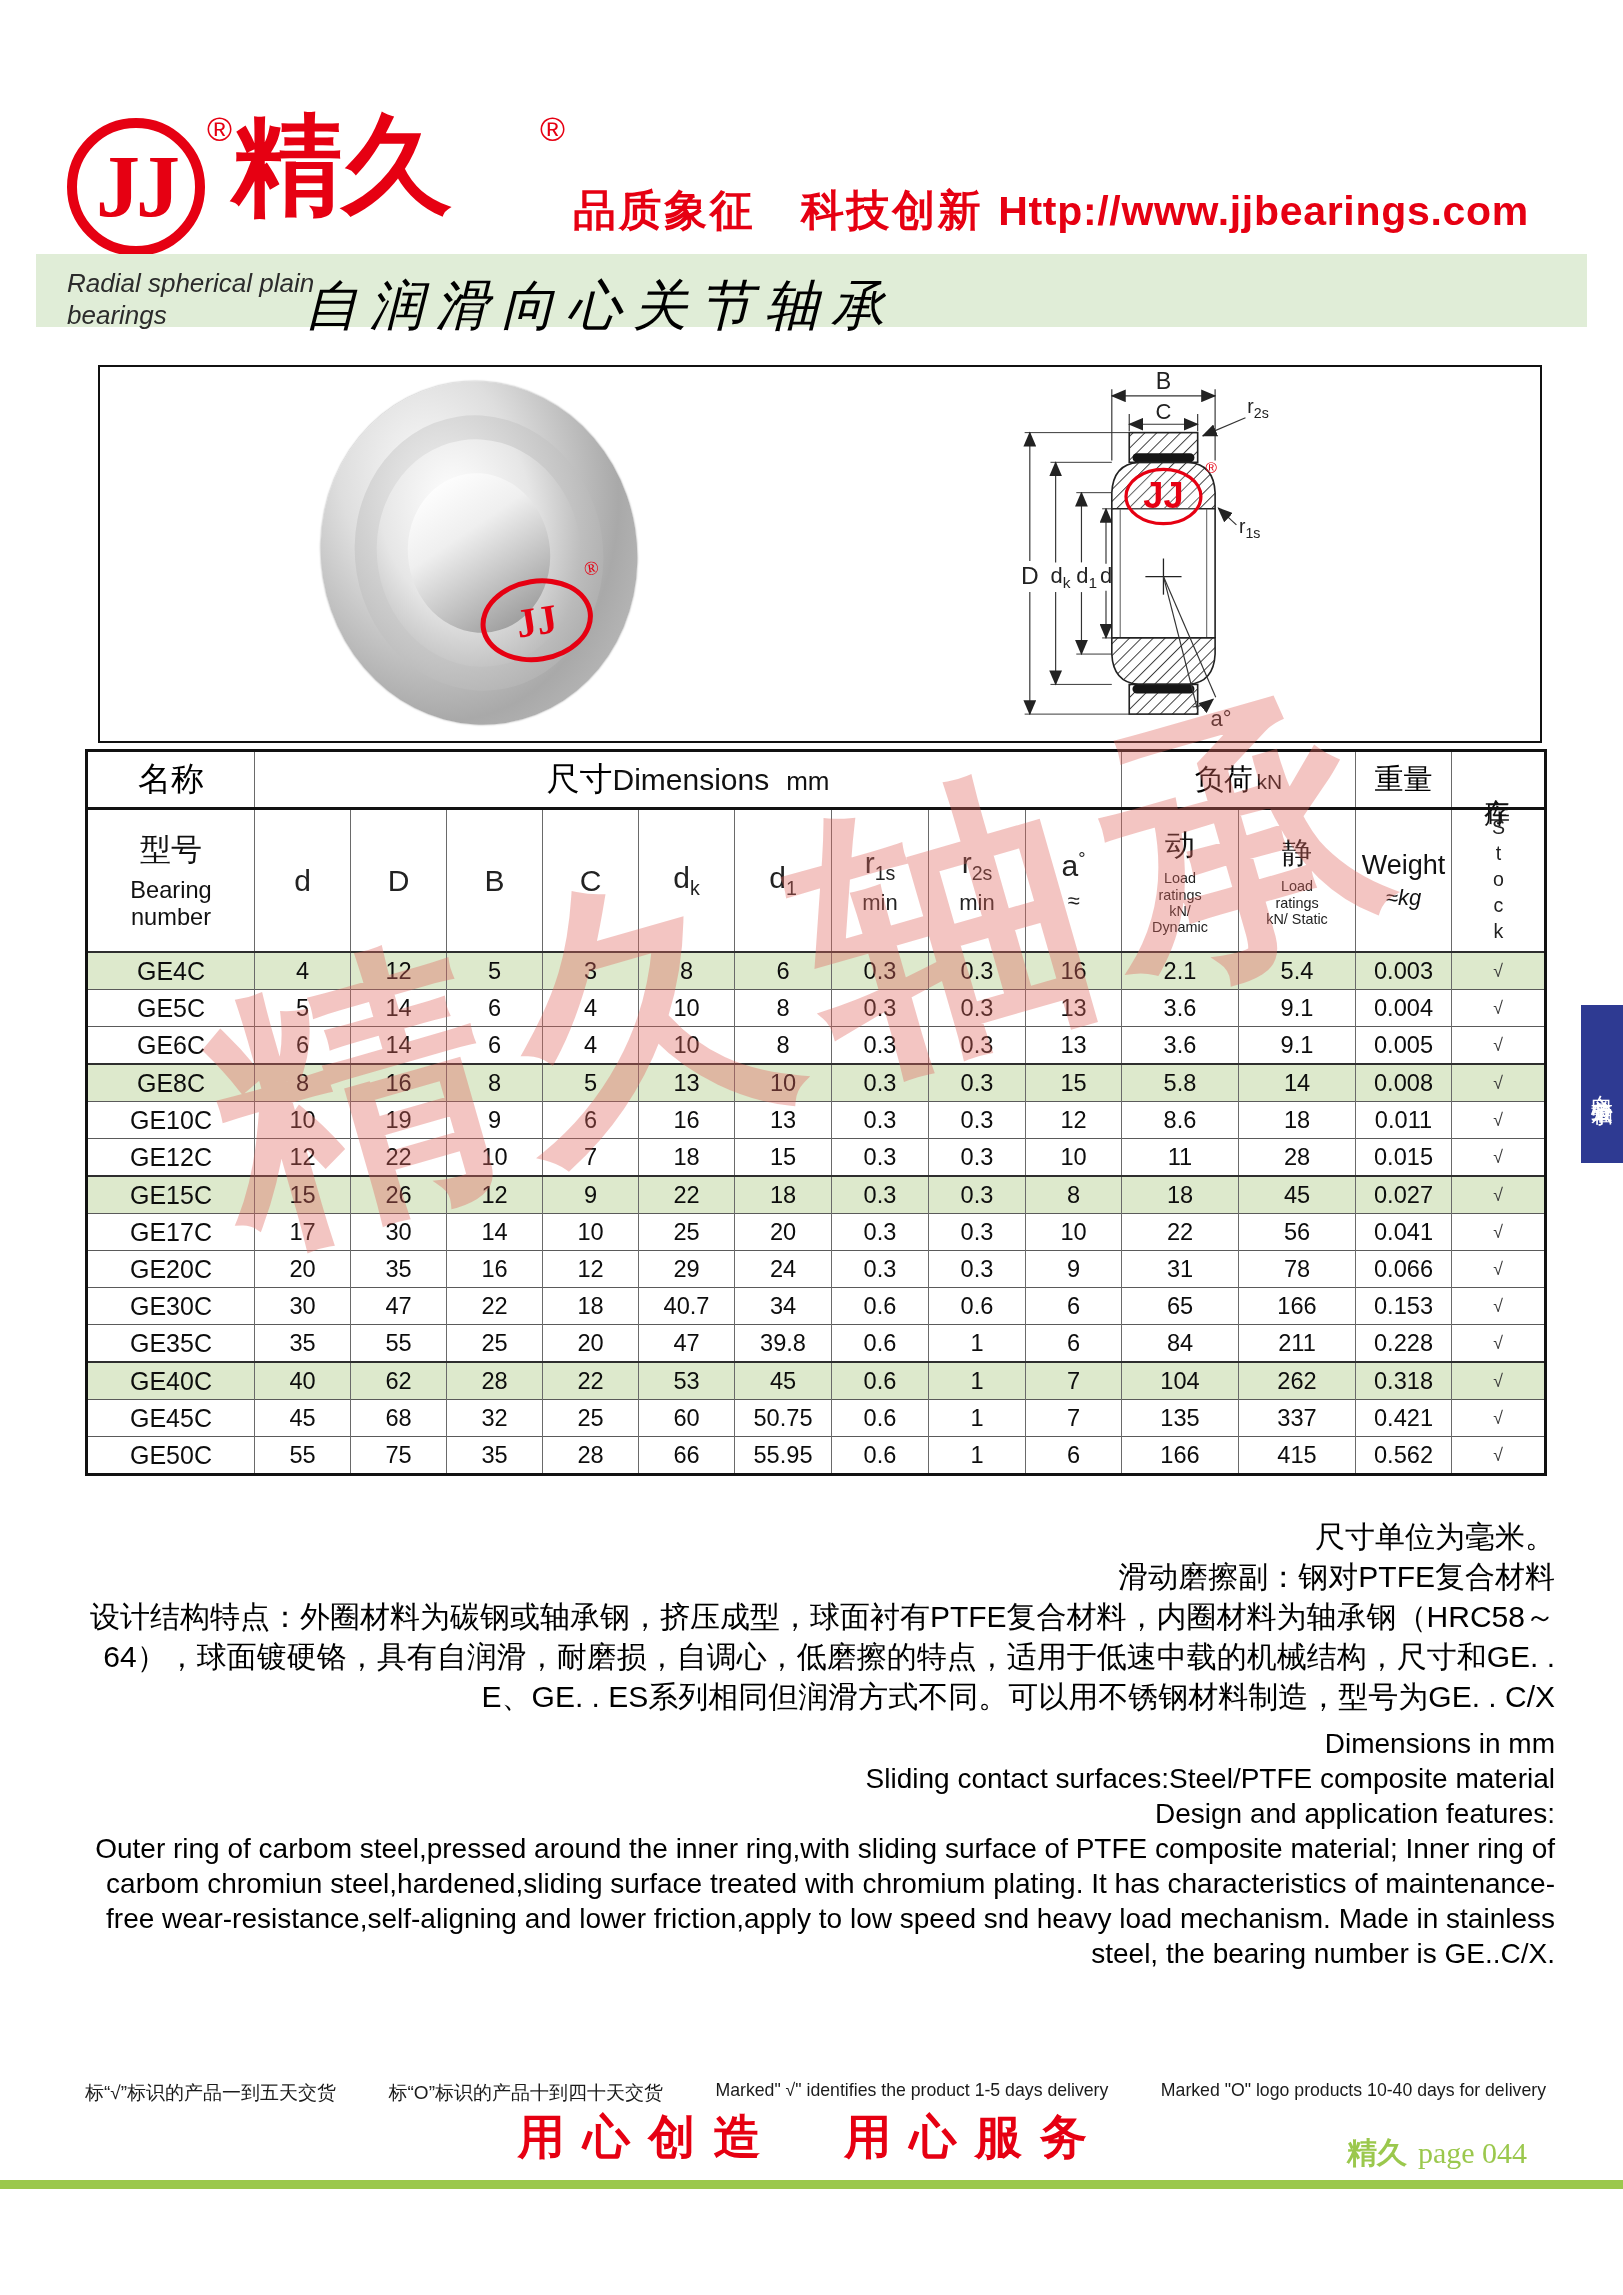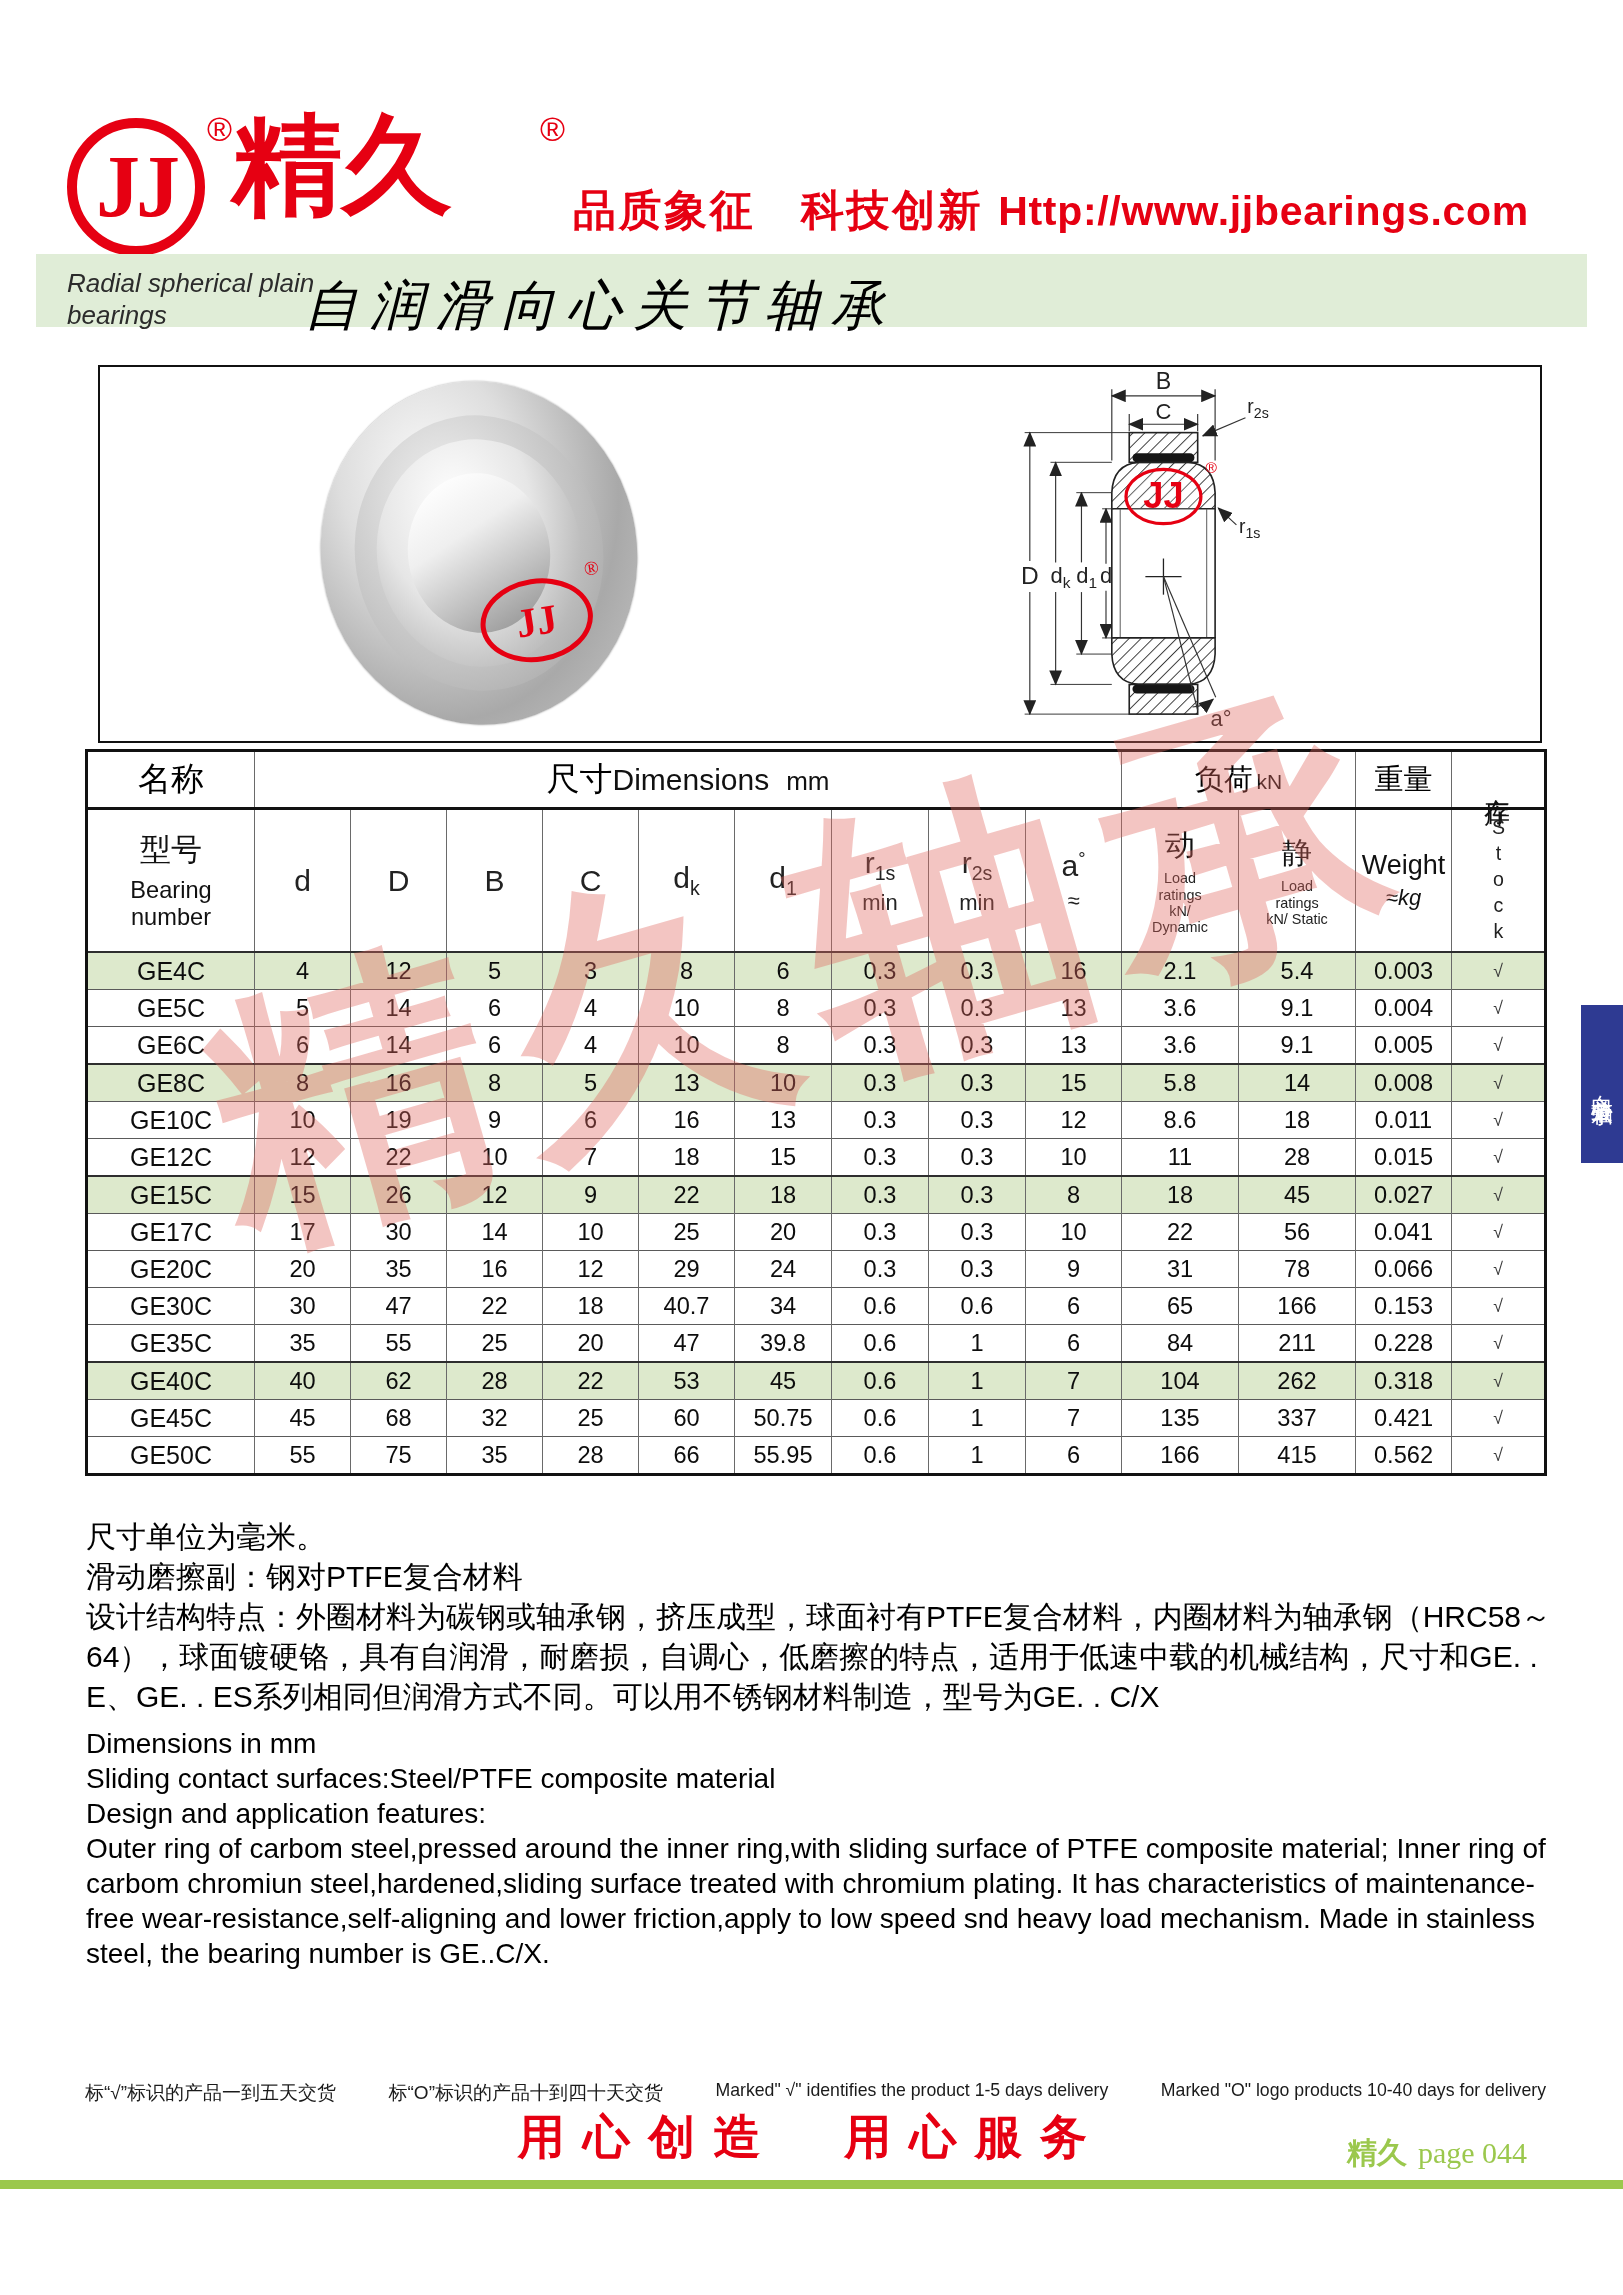--- a/index.html
+++ b/index.html
@@ -66,21 +66,21 @@
   tr.data td.stock{font-size:17.7px;color:#3a3a3a;}
   tr.data.hl td{background:#dde9cc;}
   tr.data.hl td{border-top:2px solid #2e2e2e;}
 
   
   .watermark{position:absolute;left:216px;top:949px;font-size:281px;font-weight:bold;white-space:nowrap;
         color:rgba(224,102,94,0.38);letter-spacing:27.5px;transform:rotate(-16deg);transform-origin:0 50%;
         pointer-events:none;z-index:6;}
 
   
-  .notes{position:absolute;left:86px;top:1517px;width:1469px;}
+  .notes{position:absolute;left:86px;top:1517px;width:1469px;text-align:right;}
   .notes .cn{font-size:30px;line-height:40px;color:#000;}
   .notes .en{font-size:28px;line-height:35px;color:#000;}
   .notes .gap{height:9.2px;}
 
   
   .delivery{position:absolute;left:85px;top:2080px;width:1461px;display:flex;justify-content:space-between;
         white-space:nowrap;color:#1a1a1a;}
   .delivery .cn{font-size:19px;}
   .delivery .en{font-size:17.7px;}
   .slogan-footer{position:absolute;left:0;top:2106px;width:1623px;text-align:center;color:#e60012;

